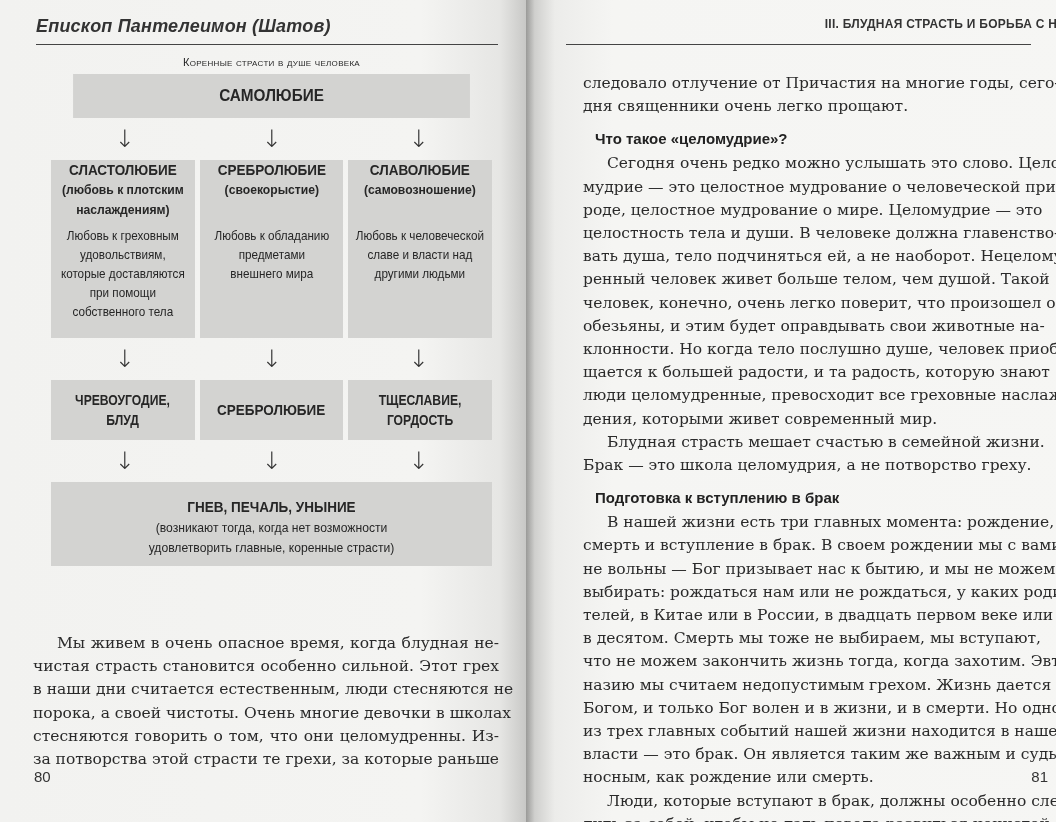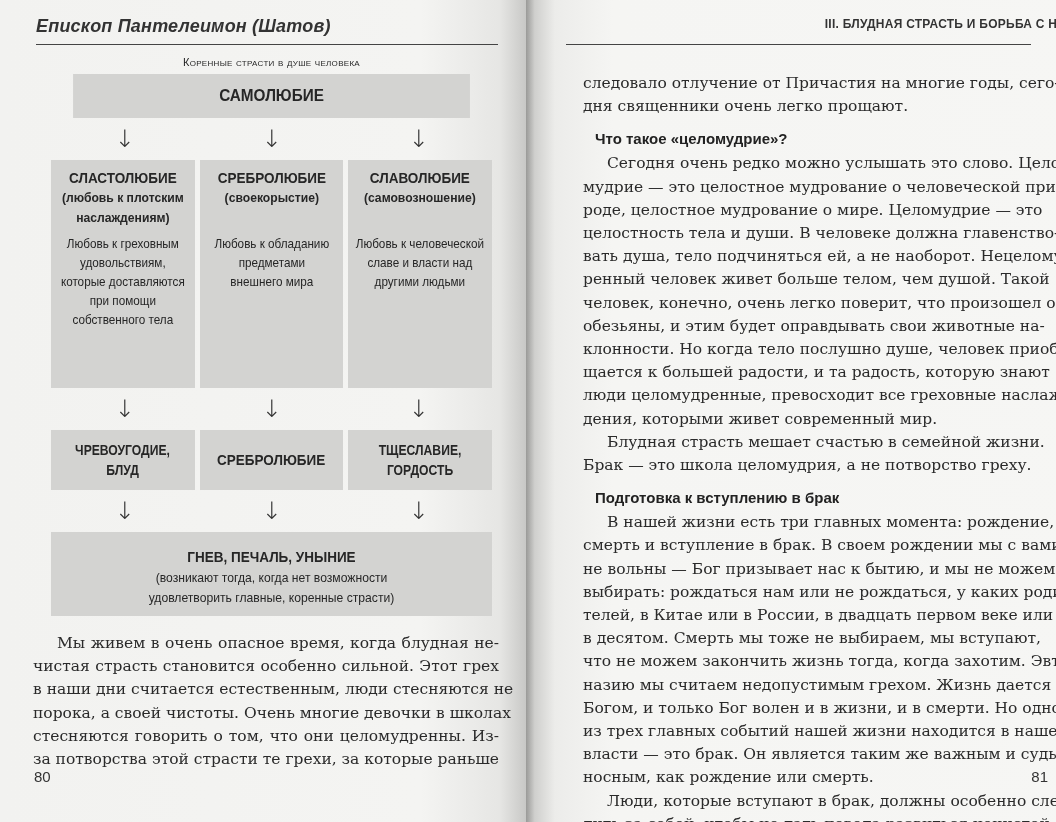--- a/index.html
+++ b/index.html
@@ -49,21 +49,21 @@
       font-family: "Liberation Sans", sans-serif;
       text-align: center; box-sizing: border-box;
     }
     .box-top { height: 44px; display: flex; align-items: center; justify-content: center;
       font-weight: bold; font-size: 17px; transform: scaleX(0.9); }
     .arrows { display: flex; height: 42px; }
     .arrows span { flex: 1; text-align: center; font-size: 24px; line-height: 42px; color: #333;
       font-family: "DejaVu Sans", sans-serif; font-weight: 300; }
     .row3 { display: flex; gap: 5px; }
     .row3 .box { flex: 1; }
-    .box-mid { height: 228px; padding-top: 8px; }
+    .box-mid { height: 178px; padding-top: 0; }
     .box-mid .name { font-weight: bold; font-size: 15px; line-height: 20px; transform: scaleX(0.9); }
     .box-mid .sub { font-weight: bold; font-size: 13.5px; line-height: 20px; transform: scaleX(0.9); }
     .box-mid .desc { font-size: 13px; line-height: 19px; margin-top: 6px; transform: scaleX(0.9); }
     .box-mid .desc.lower { margin-top: 26px; }
     .box-low { height: 60px; display: flex; align-items: center; justify-content: center;
       font-weight: bold; font-size: 15px; line-height: 20px; }
     .box-low span { transform: scaleX(0.9); display: inline-block; }
     .box-bottom { height: 84px; padding-top: 14px; }
     .box-bottom .name { font-weight: bold; font-size: 15px; line-height: 22px; transform: scaleX(0.9); }
     .box-bottom .desc { font-size: 13.5px; line-height: 20px; transform: scaleX(0.9); }

